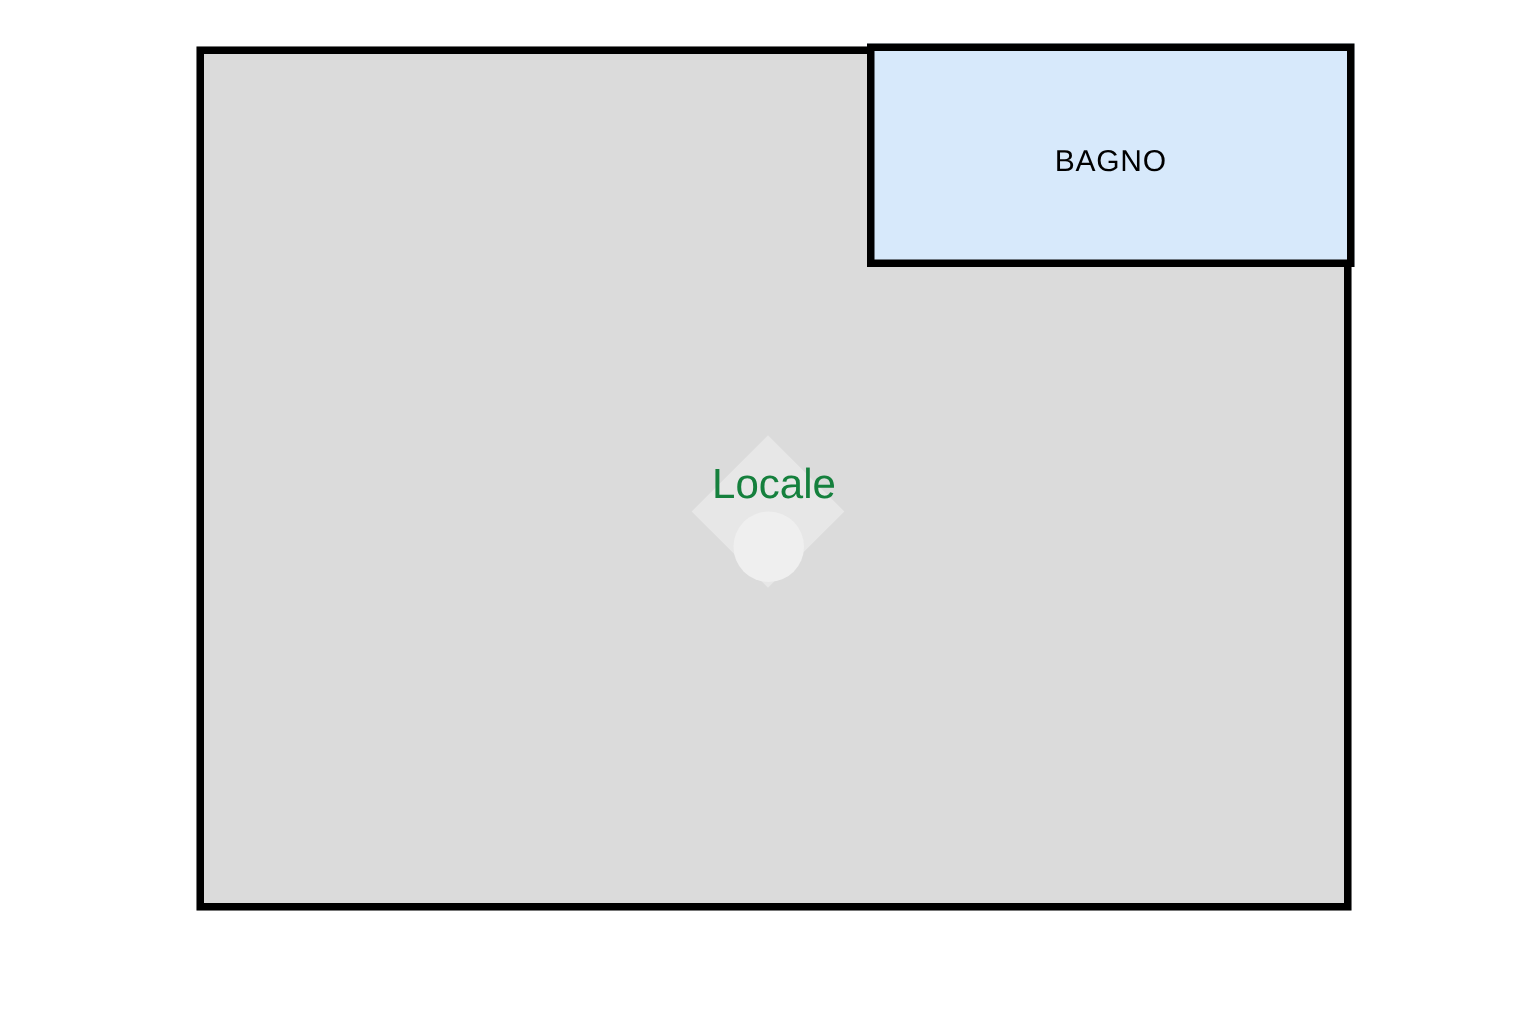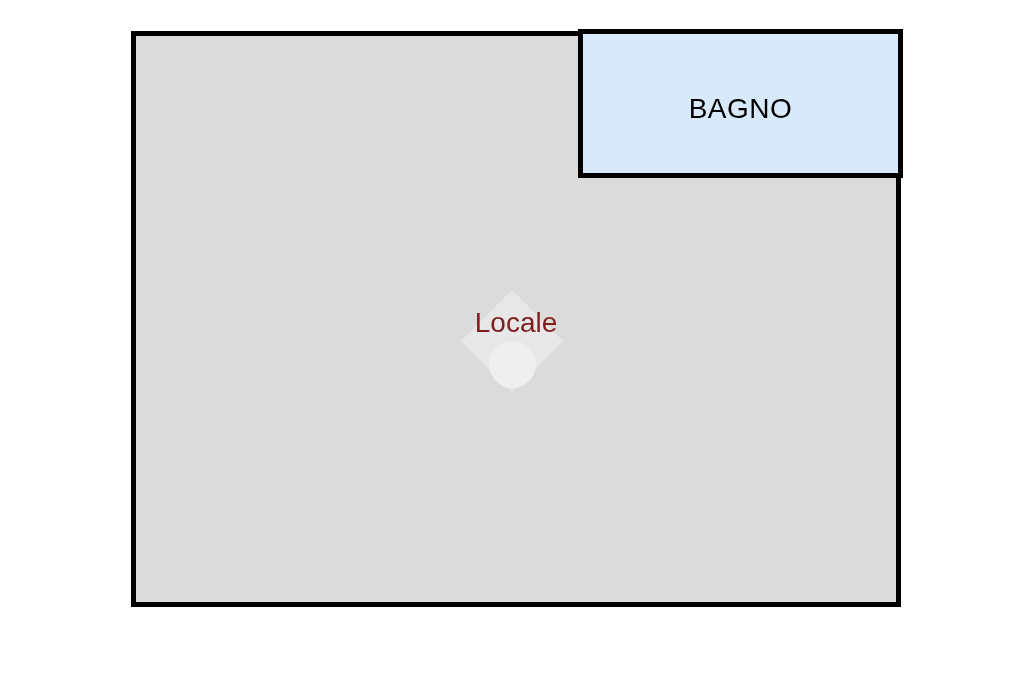--- a/index.html
+++ b/index.html
@@ -32,21 +32,21 @@
     top: 29px;
     width: 325px;
     height: 149px;
     background: #d7e9fb;
     display: flex;
     align-items: center;
     justify-content: center;
     padding-top: 10px;
   }
   .bagno-label {
-    font-size: 28px;
+    font-size: 20px;
     color: #000000;
     letter-spacing: 0.5px;
   }
   .watermark {
     position: absolute;
     left: 0;
     top: 0;
     width: 100%;
     height: 100%;
     pointer-events: none;
@@ -70,21 +70,21 @@
     background: #efefef;
   }
   .locale-label {
     position: absolute;
     left: 0;
     top: 287px;
     width: 100%;
     transform: translateY(-50%);
     text-align: center;
     font-size: 28px;
-    color: #7f1d1d;
+    color: #15803d;
   }
 </style>
 </head>
 <body>
 
 <div class="canvas">
 
   <div class="room room-locale">
     <div class="watermark">
       <div class="watermark-diamond"></div>

